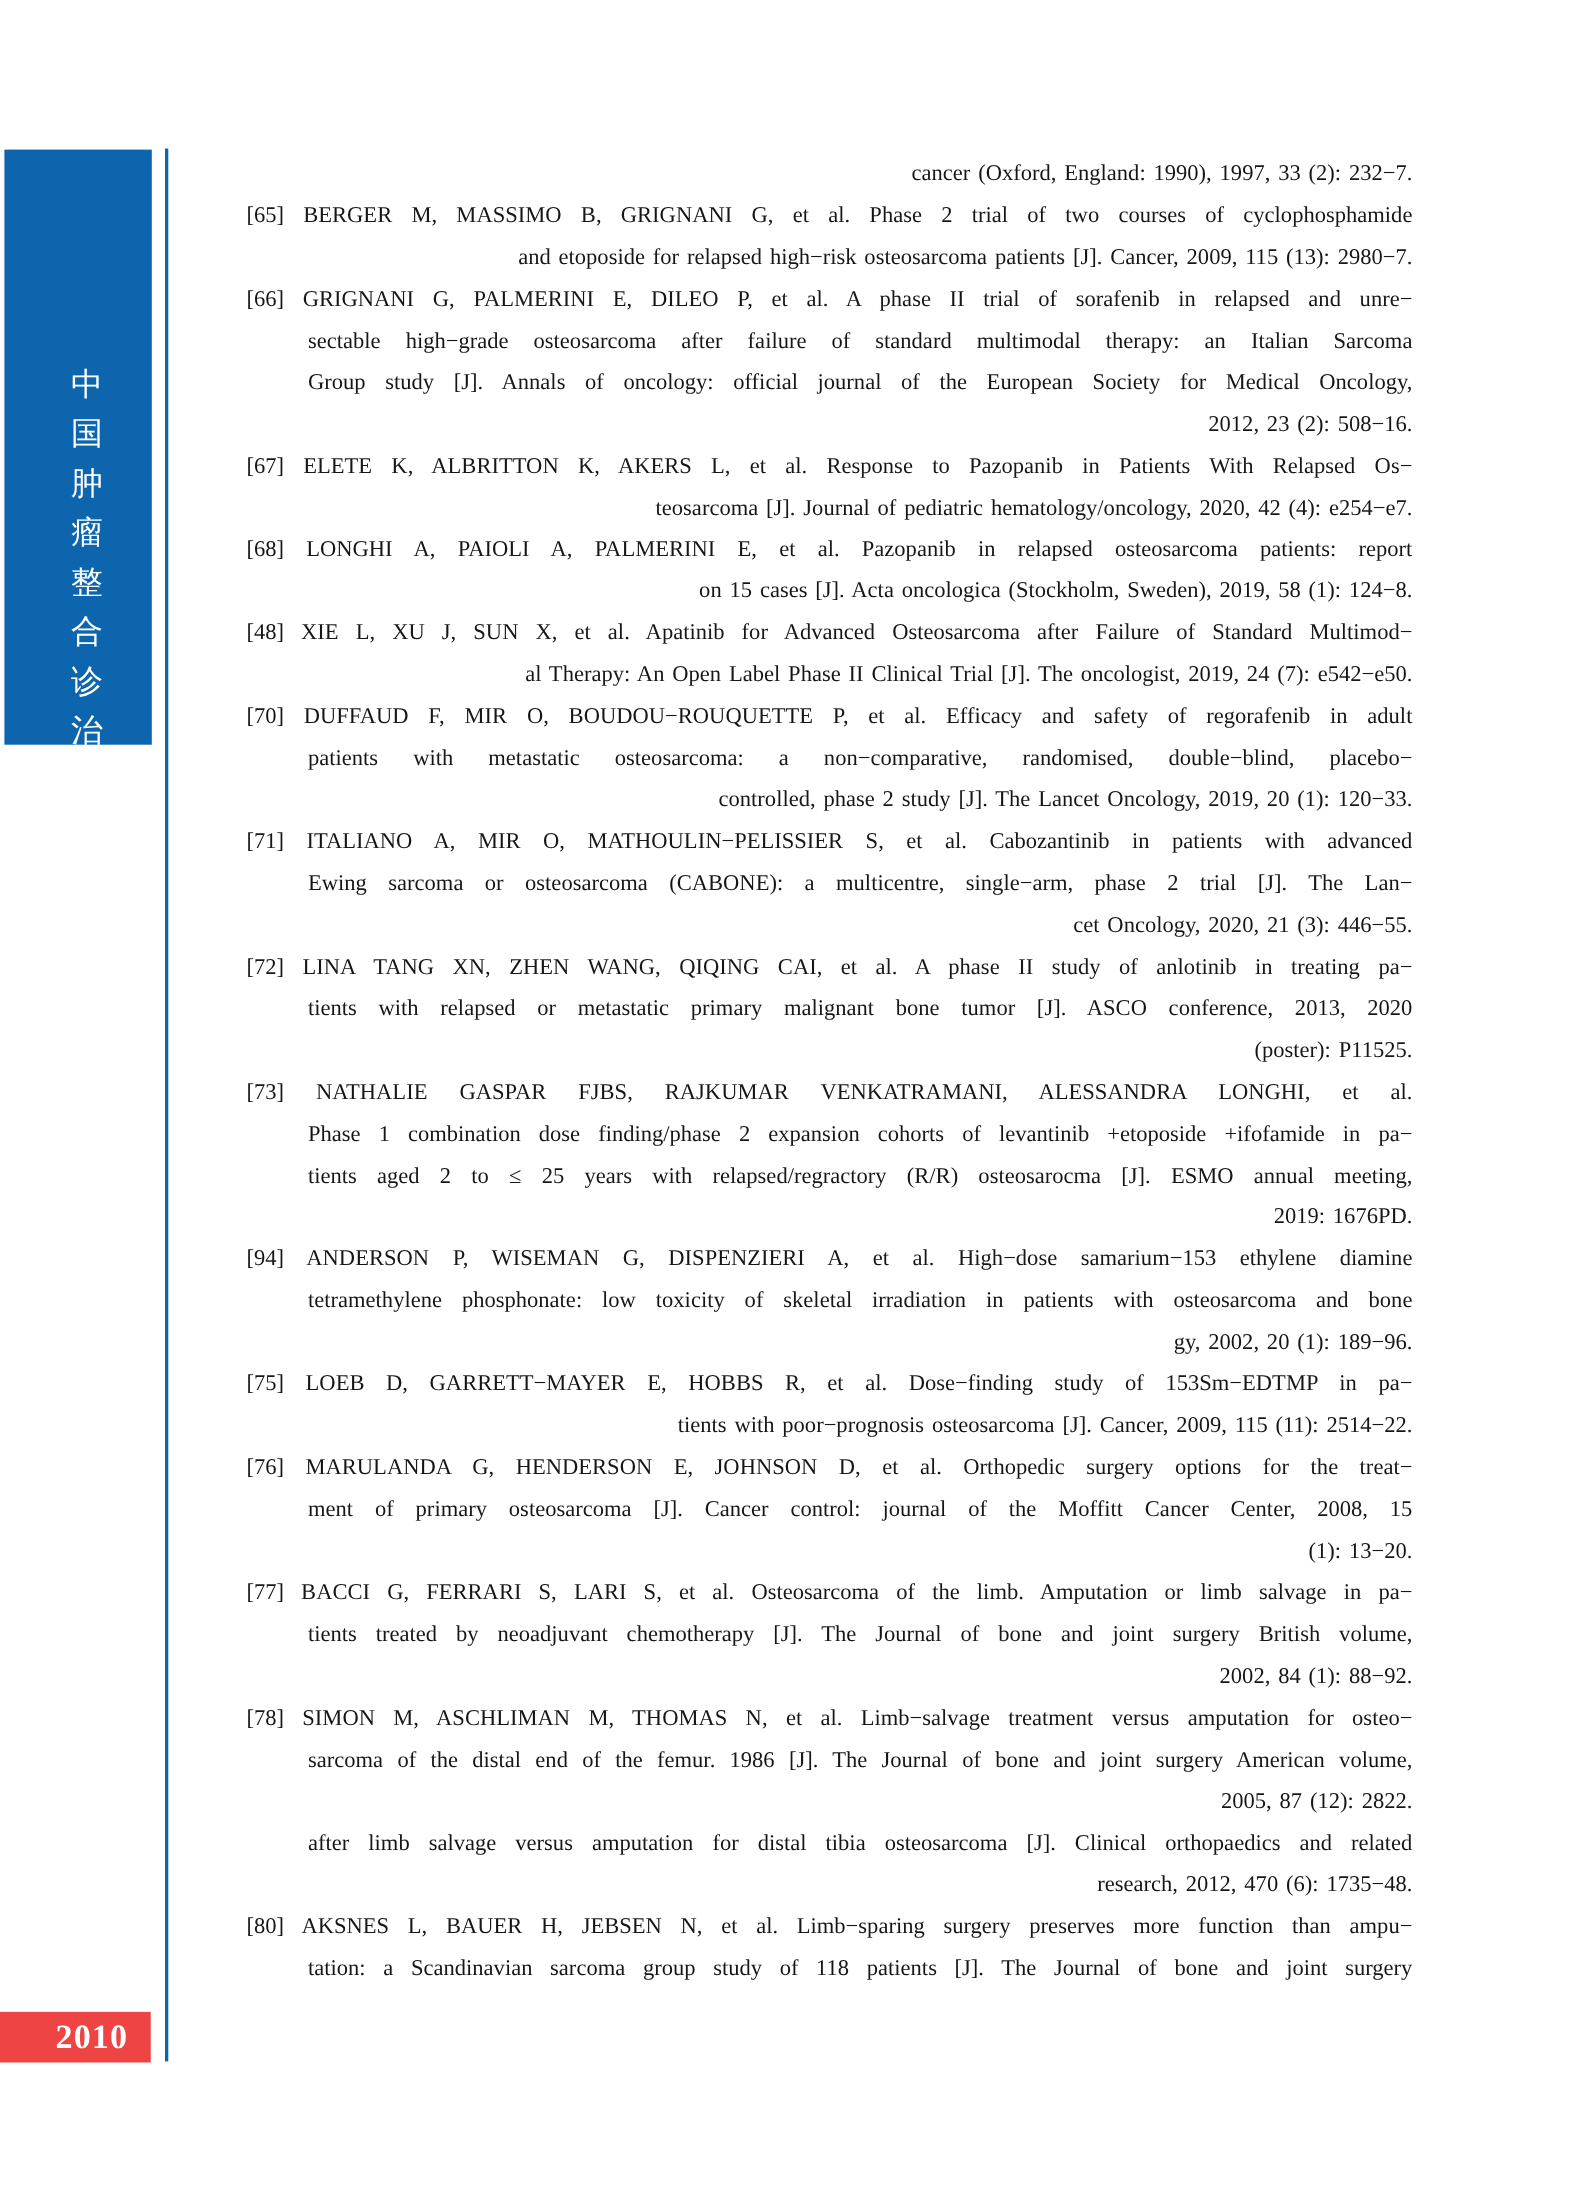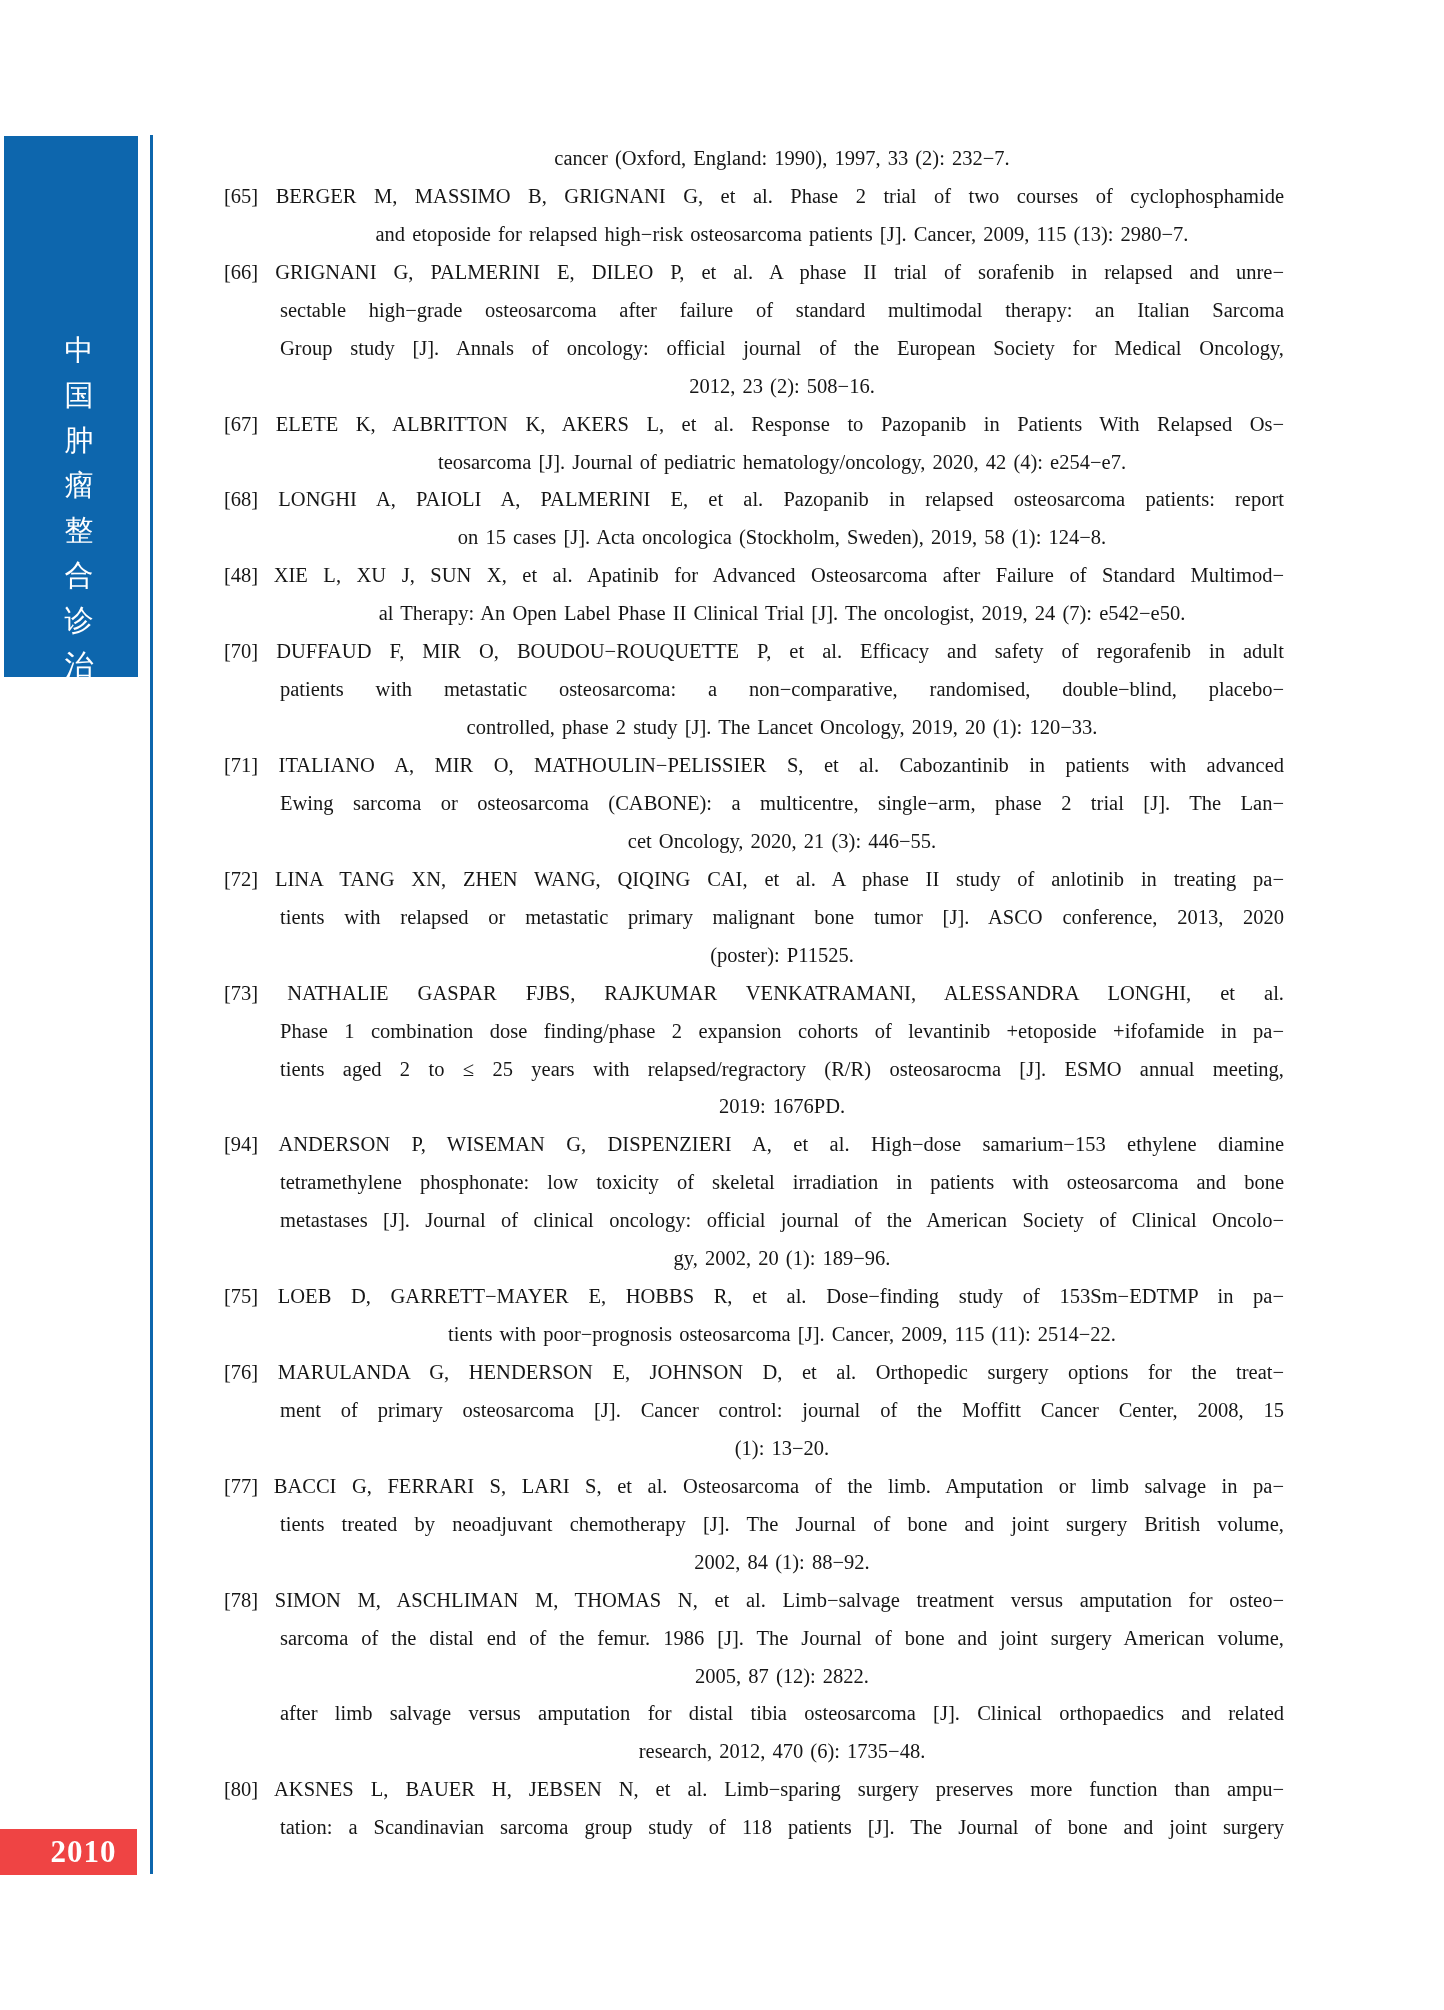--- a/index.html
+++ b/index.html
@@ -32,21 +32,21 @@
     font-family:"Liberation Serif","DejaVu Serif",serif;
   }
   
   .refs{
     position:absolute;left:280px;top:140px;width:1004px;
     color:#161616;font-size:20.5px;
   }
   .ref-entry{margin:0;padding:0;}
   .line{
     height:37.95px;line-height:37.95px;
-    white-space:normal;word-spacing:2px;text-align:center;
+    white-space:normal;word-spacing:2px;text-align:right;
   }
   .line.hang{margin-left:-56px;}
   .line.jfull{text-align:justify;text-align-last:justify;}
 </style>
 </head>
 <body>
 
 <div class="side-banner">
   <div class="vtitle">中国肿瘤整合诊治指南</div>
 </div>
@@ -98,21 +98,20 @@
     </div>
     <div class="ref-entry">
       <div class="line hang jfull">[73] NATHALIE GASPAR FJBS, RAJKUMAR VENKATRAMANI, ALESSANDRA LONGHI, et al.</div>
       <div class="line jfull">Phase 1 combination dose finding/phase 2 expansion cohorts of levantinib +etoposide +ifofamide in pa−</div>
       <div class="line jfull">tients aged 2 to ≤ 25 years with relapsed/regractory (R/R) osteosarocma [J]. ESMO annual meeting,</div>
       <div class="line">2019: 1676PD.</div>
     </div>
     <div class="ref-entry">
       <div class="line hang jfull">[94] ANDERSON P, WISEMAN G, DISPENZIERI A, et al. High−dose samarium−153 ethylene diamine</div>
       <div class="line jfull">tetramethylene phosphonate: low toxicity of skeletal irradiation in patients with osteosarcoma and bone</div>
-      <div class="line jfull">metastases [J]. Journal of clinical oncology: official journal of the American Society of Clinical Oncolo−</div>
       <div class="line">gy, 2002, 20 (1): 189−96.</div>
     </div>
     <div class="ref-entry">
       <div class="line hang jfull">[75] LOEB D, GARRETT−MAYER E, HOBBS R, et al. Dose−finding study of 153Sm−EDTMP in pa−</div>
       <div class="line">tients with poor−prognosis osteosarcoma [J]. Cancer, 2009, 115 (11): 2514−22.</div>
     </div>
     <div class="ref-entry">
       <div class="line hang jfull">[76] MARULANDA G, HENDERSON E, JOHNSON D, et al. Orthopedic surgery options for the treat−</div>
       <div class="line jfull">ment of primary osteosarcoma [J]. Cancer control: journal of the Moffitt Cancer Center, 2008, 15</div>
       <div class="line">(1): 13−20.</div>

